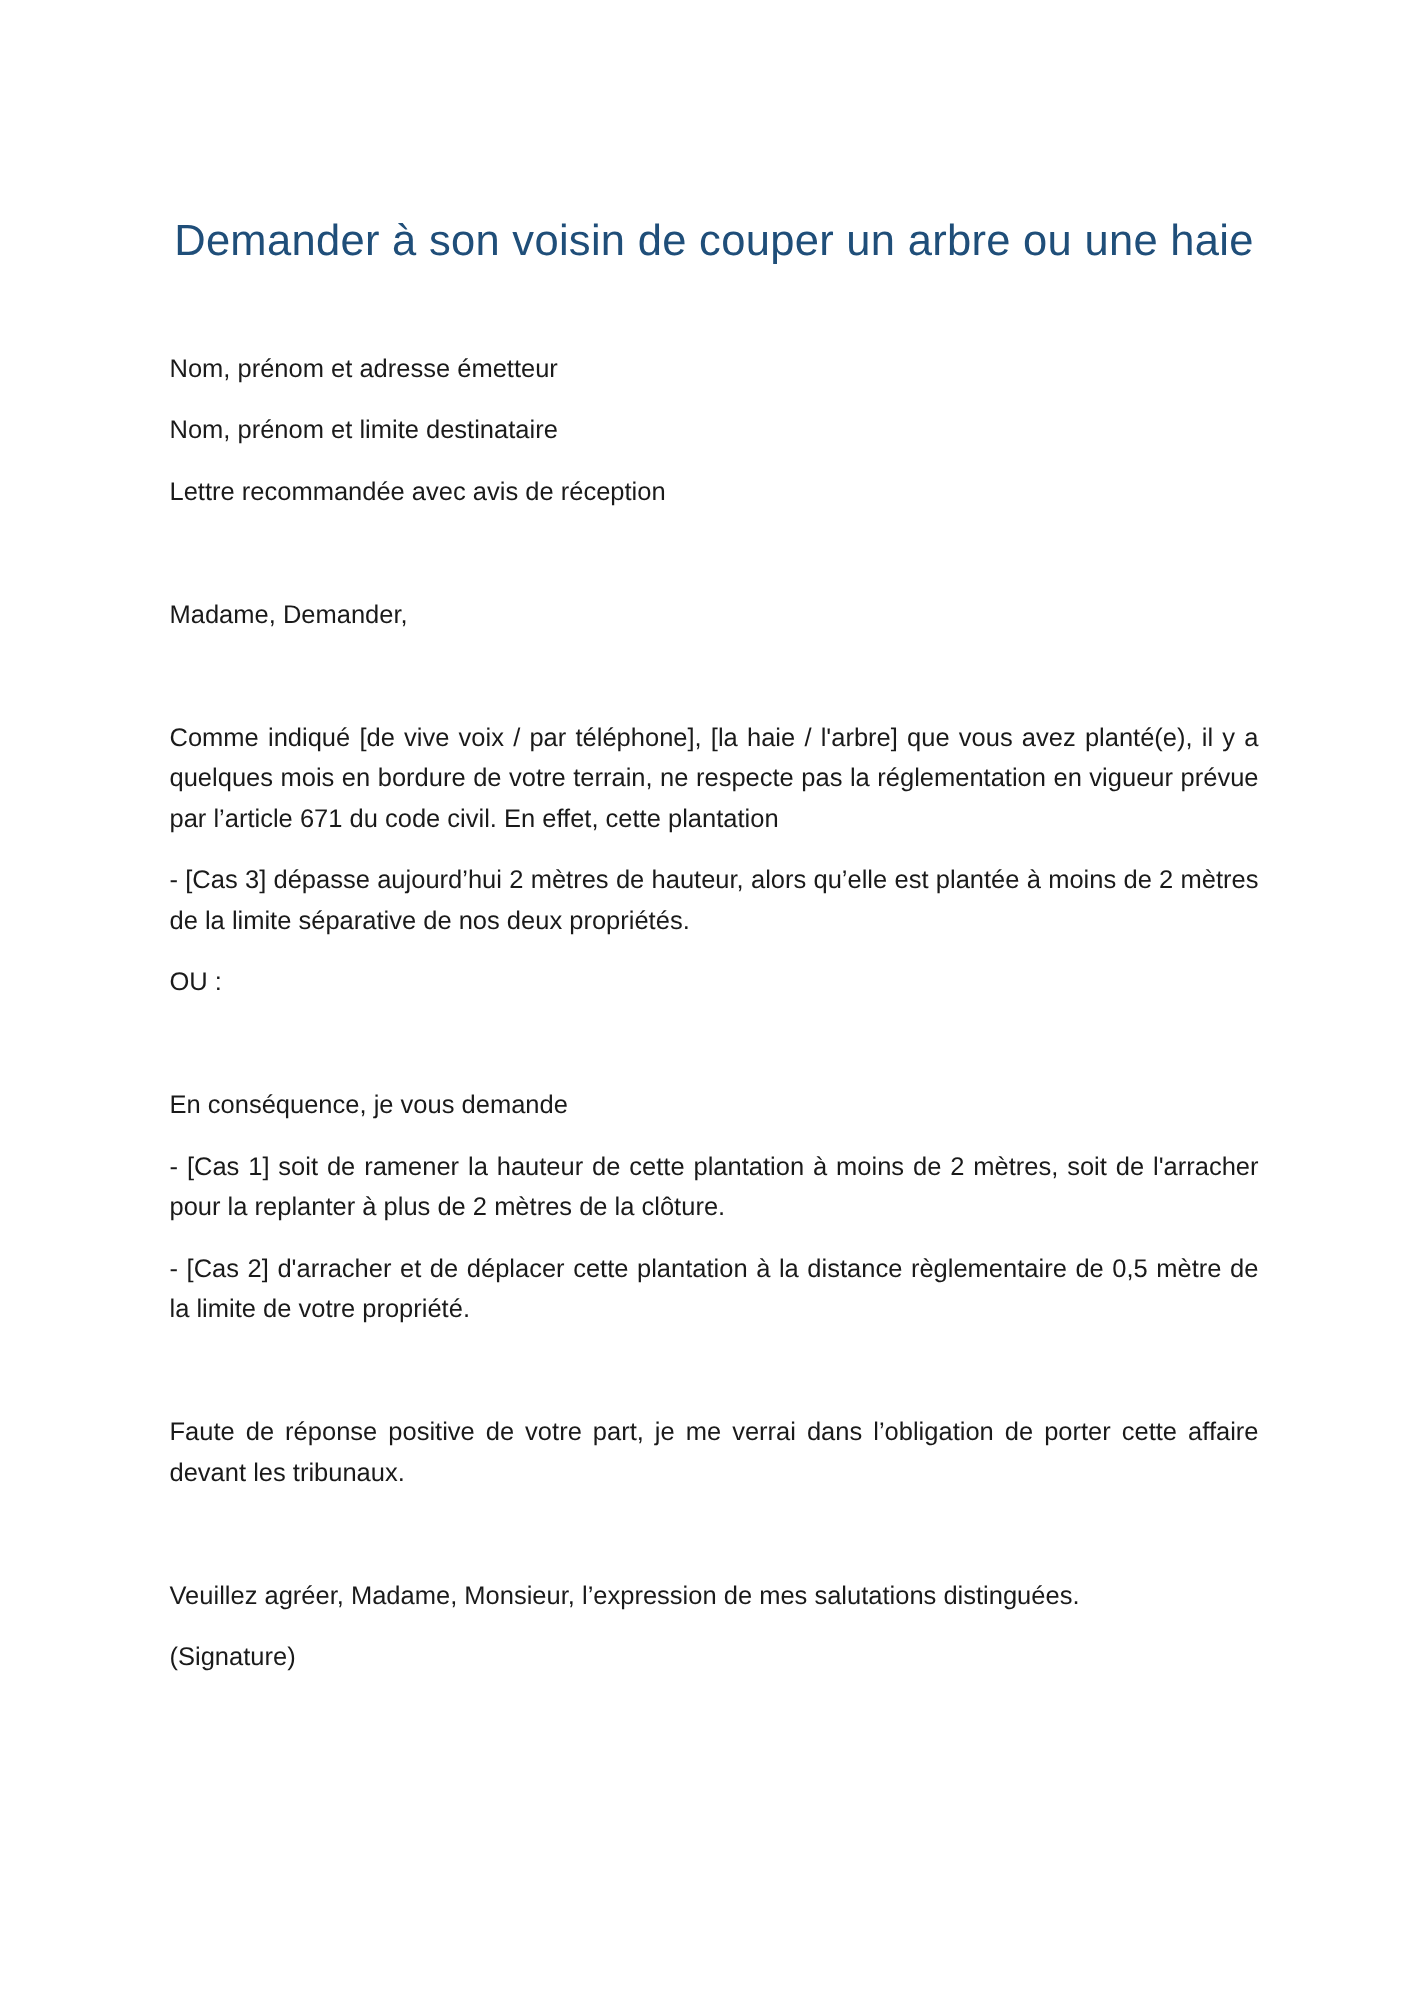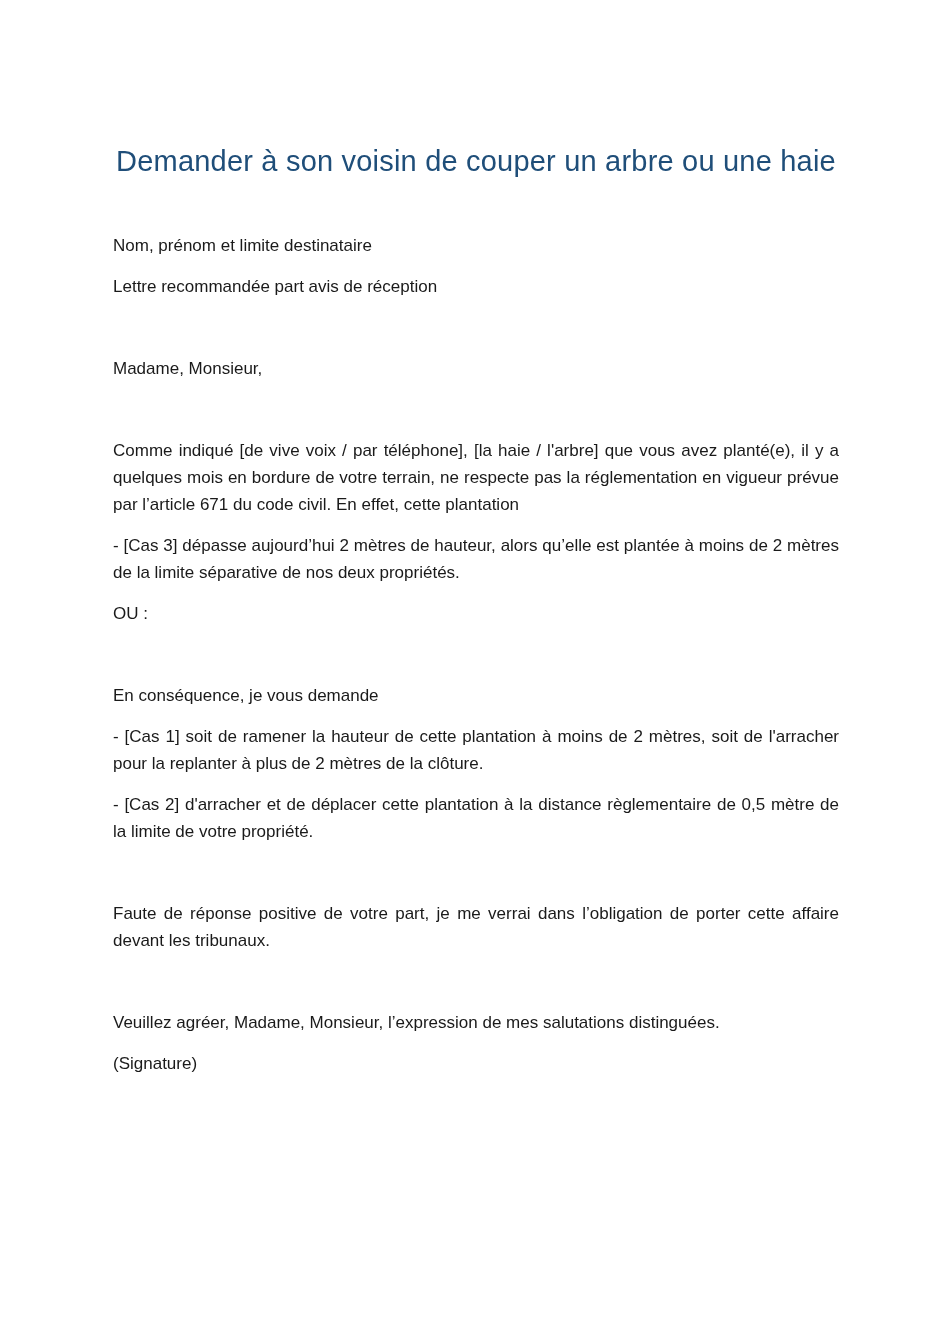--- a/index.html
+++ b/index.html
@@ -38,24 +38,25 @@
   .doc-body p.para.justify {
     text-align: justify;
   }
 </style>
 </head>
 <body>
 
 <div class="page">
   <h1 class="doc-title" style="color: rgb(31, 78, 121);">Demander à son voisin de couper un arbre ou une haie</h1>
   <div class="doc-body">
+      <p class="para">Nom, prénom et adresse émetteur</p>
       <p class="para">Nom, prénom et limite destinataire</p>
-      <p class="para">Lettre recommandée part avis de réception</p>
+      <p class="para">Lettre recommandée avec avis de réception</p>
       <p class="para"></p>
-      <p class="para">Madame, Monsieur,</p>
+      <p class="para">Madame, Demander,</p>
       <p class="para"></p>
       <p class="para justify">Comme indiqué [de vive voix / par téléphone], [la haie / l'arbre] que vous avez planté(e), il y a quelques mois en bordure de votre terrain, ne respecte pas la réglementation en vigueur prévue par l’article 671 du code civil. En effet, cette plantation</p>
       <p class="para justify">- [Cas 3] dépasse aujourd’hui 2 mètres de hauteur, alors qu’elle est plantée à moins de 2 mètres de la limite séparative de nos deux propriétés.</p>
       <p class="para">OU :</p>
       <p class="para"></p>
       <p class="para">En conséquence, je vous demande</p>
       <p class="para justify">- [Cas 1] soit de ramener la hauteur de cette plantation à moins de 2 mètres, soit de l'arracher pour la replanter à plus de 2 mètres de la clôture.</p>
       <p class="para justify">- [Cas 2] d'arracher et de déplacer cette plantation à la distance règlementaire de 0,5 mètre de la limite de votre propriété.</p>
       <p class="para"></p>
       <p class="para justify">Faute de réponse positive de votre part, je me verrai dans l’obligation de porter cette affaire devant les tribunaux.</p>

